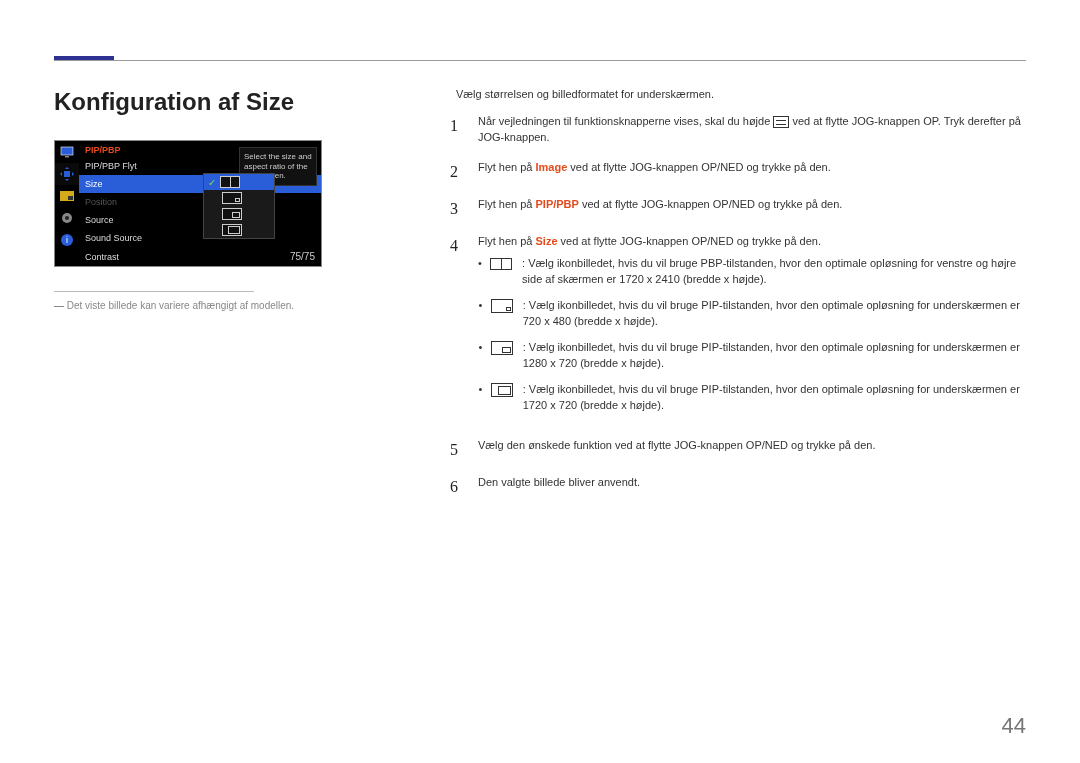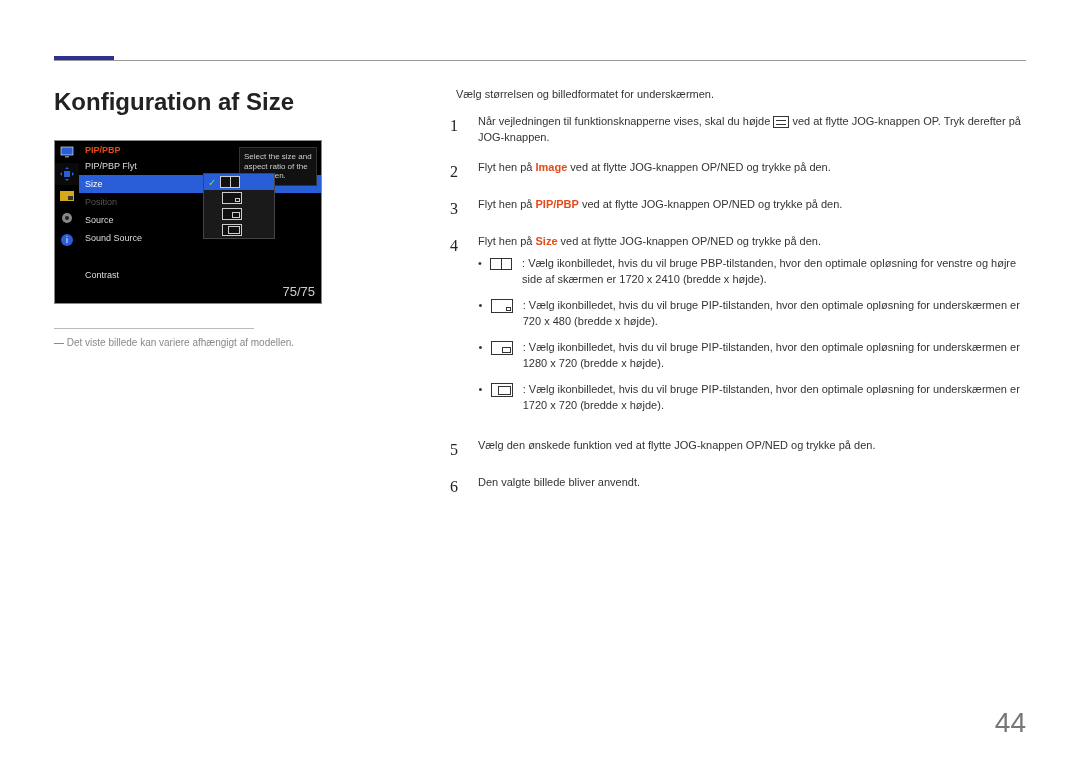--- a/index.html
+++ b/index.html
@@ -69,21 +69,21 @@
   .osd-row {
     padding: 4px 6px;
     font-size: 9px;
     color: #ddd;
     display: flex;
     justify-content: space-between;
     align-items: center;
   }
   .osd-row.hl { background: #2a5dd8; color: #fff; }
   .osd-row.dim { color: #555; }
-  .osd-value { font-size: 13px; color: #ccc; margin-top: 33px; }
+  .osd-value { font-size: 10px; color: #ccc; }
   .osd-arrow { color: #ccc; font-size: 8px; }
   .osd-tooltip {
     position: absolute;
     top: 6px; right: 4px;
     width: 78px;
     background: #111;
     color: #ccc;
     font-size: 8px;
     padding: 4px 4px;
     line-height: 1.2;
@@ -203,21 +203,21 @@
     position: relative;
   }
   .menu-inline::before, .menu-inline::after {
     content: ""; position: absolute; left: 2px; right: 2px; border-top: 1px solid #333;
   }
   .menu-inline::before { top: 3px; }
   .menu-inline::after { top: 7px; }
   .pagenum {
     position: absolute;
     bottom: 24px; right: 54px;
-    font-size: 28px;
+    font-size: 22px;
     color: #777;
   }
 </style>
 </head>
 <body>
 
 <div class="topbar-accent"></div>
 <div class="topbar"></div>
 
 <div class="page">

